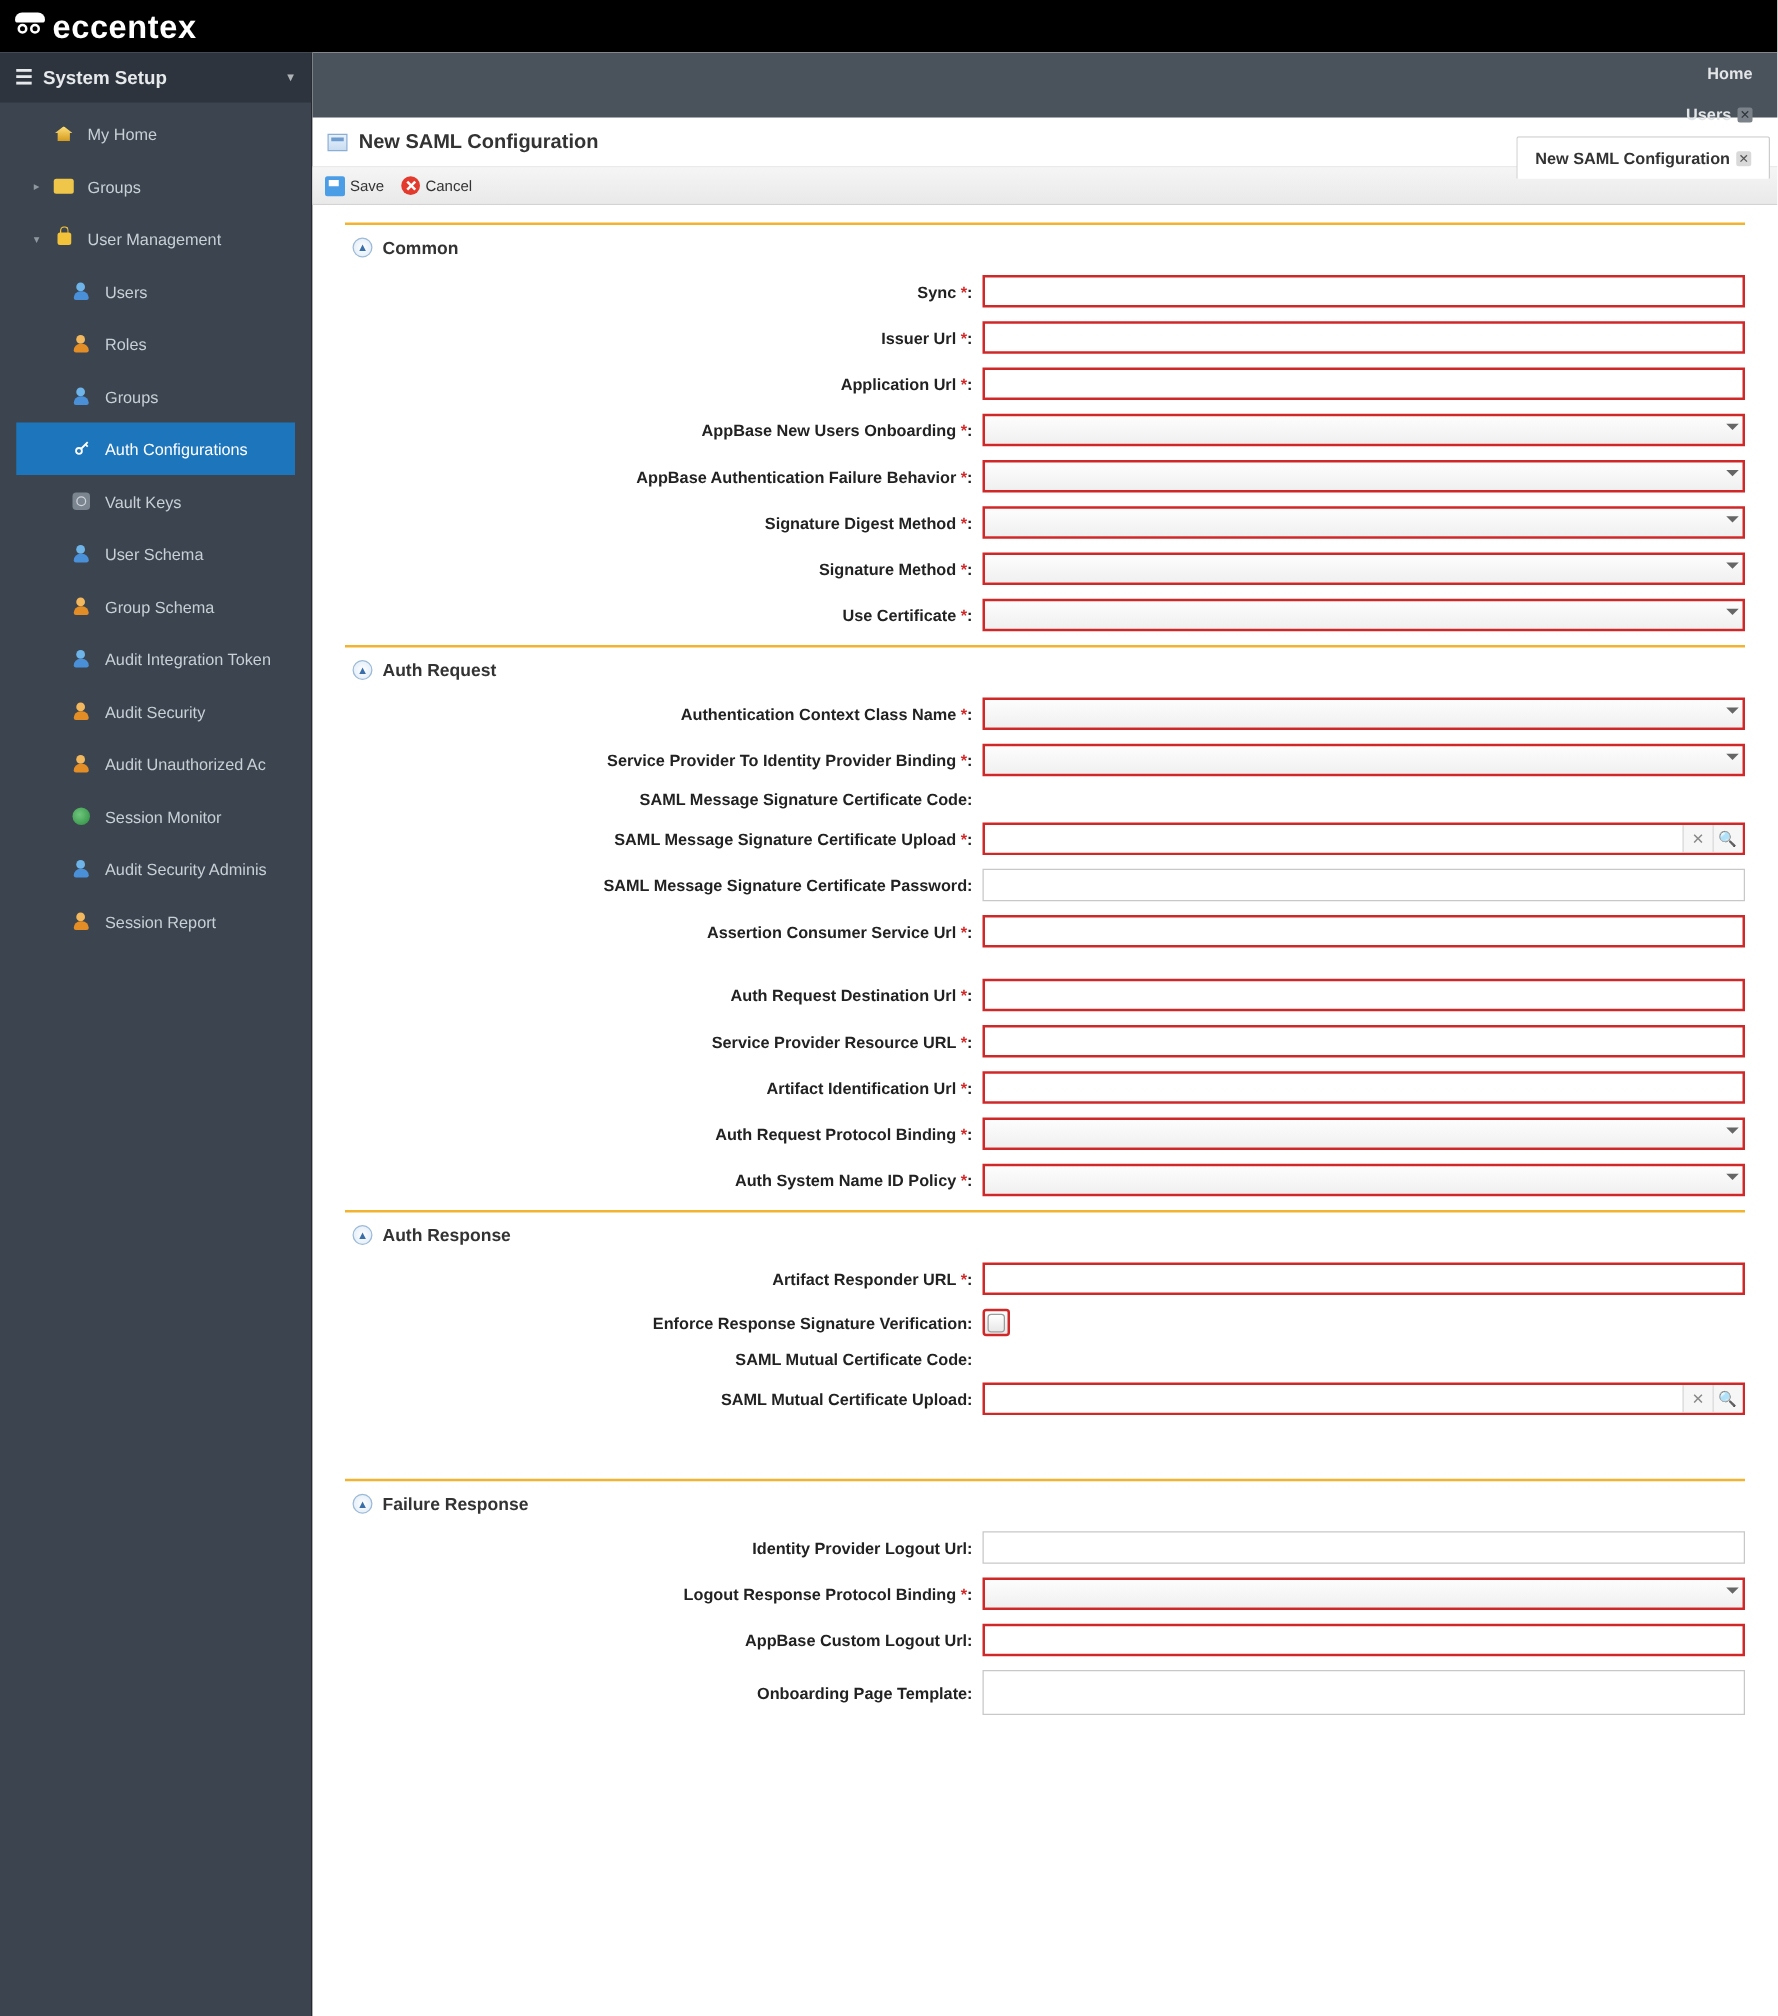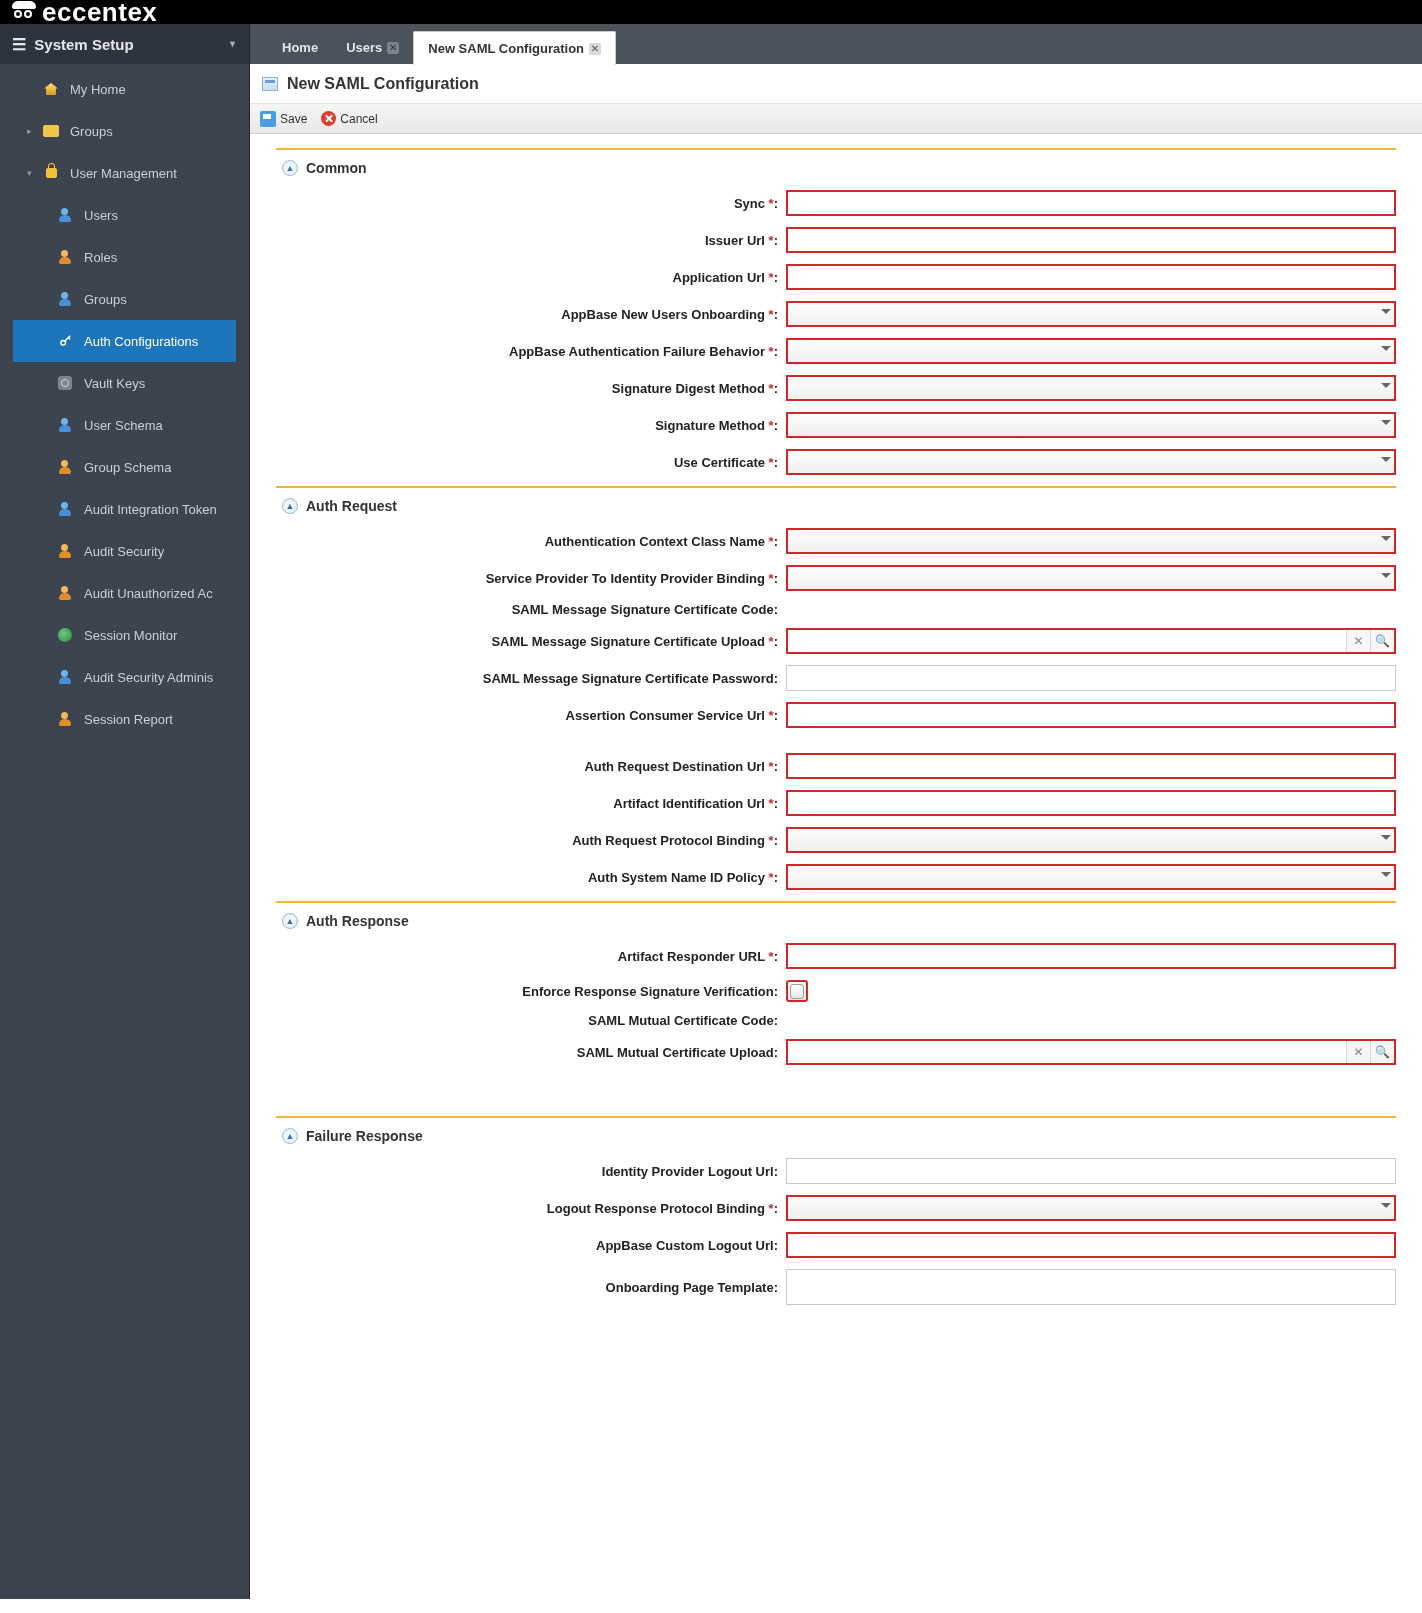--- a/index.html
+++ b/index.html
@@ -1,19 +1,19 @@
 <!DOCTYPE html>
 <html><head>
 <meta charset="utf-8">
 <style>
   * { box-sizing: border-box; margin: 0; padding: 0; }
   body { font-family: Arial, Helvetica, sans-serif; font-size: 12px; background: #fff; color: #333; width: 1422px; }
   
   
-  .topbar { background: #000; height: 24px; display: flex; align-items: center; padding: 0 10px; }
+  .topbar { background: #000; height: 42px; display: flex; align-items: center; padding: 0 10px; }
   .logo { display: flex; align-items: center; color: #fff; font-size: 26px; font-weight: bold; letter-spacing: 0.5px; }
   .logo-glyph { width: 28px; height: 22px; margin-right: 4px; position: relative; }
   .logo-cap { width: 24px; height: 8px; background: #fff; border-radius: 10px 10px 4px 4px; position: absolute; top: 0; left: 2px; }
   .logo-eyes { position: absolute; top: 9px; left: 4px; display: flex; gap: 2px;}
   .logo-eyes span { width: 8px; height: 8px; border: 2px solid #fff; border-radius: 50%; display: inline-block;}
   
   .layout { display: flex; height: 1575px; }
   
   
   .sidebar { width: 250px; background: #3b444f; color: #bfc7ce; display: flex; flex-direction: column; border-right: 1px solid #222;}
@@ -36,21 +36,21 @@
   .ico-user::before{content:'';position:absolute;top:0;left:3px;width:7px;height:7px;background:#6fb4e8;border-radius:50%;}
   .ico-user::after{content:'';position:absolute;bottom:0;left:1px;width:12px;height:7px;background:#4a90d9;border-radius:6px 6px 2px 2px;}
   .ico-user.second::before{background:#f3b85e;}
   .ico-user.second::after{background:#e38d26;}
   .ico-vault{width:14px;height:14px;background:#7b8590;border-radius:3px;position:relative;}
   .ico-vault::after{content:'';position:absolute;top:3px;left:3px;width:6px;height:6px;border:1.5px solid #cfd4d9;border-radius:50%;}
   .ico-session{width:14px;height:14px;background:radial-gradient(circle at 40% 40%,#6fc77d,#2b8a3e);border-radius:50%;}
   
   
   .main { flex: 1; background: #fff; display: flex; flex-direction: column;}
-  .tabbar { background: #4a525b; height: 40px; display: flex; align-items: flex-end; padding: 0 18px;}
+  .tabbar { background: #4a525b; height: 52px; display: flex; align-items: flex-end; padding: 0 6px; flex-direction: column;}
   .tab { color: #e3e6e8; padding: 9px 14px 9px 14px; font-size: 13px; cursor: pointer; font-weight: bold; display:flex; align-items:center; gap:5px;}
   .tab .tab-close{font-size:10px;background:#7b828a;color:#2f353c;width:12px;height:12px;display:flex;align-items:center;justify-content:center;border-radius:2px; font-weight:normal;}
   .tab.active { background: #fff; color: #333; border: 1px solid #ccc; border-bottom: none; border-radius: 2px 2px 0 0; position:relative; top:1px;}
   .tab.active .tab-close{background:#d9d9d9;color:#555;}
   
   .page-title-bar { height: 40px; display: flex; align-items: center; padding: 0 12px; border-bottom: 1px solid #e3e3e3; font-size: 16px; font-weight: bold;}
   .page-title-icon{width:16px;height:14px;border:1px solid #8aaed4;background:linear-gradient(#e8f1fb,#c9ddf2);margin-right:9px;position:relative;}
   .page-title-icon::after{content:'';position:absolute;top:2px;left:2px;right:2px;height:3px;background:#6e9ccf;}
   
   .toolbar { background: linear-gradient(#f5f5f5,#e9e9e9); border-bottom: 1px solid #d3d3d3; height: 30px; display: flex; align-items: center; padding: 0 6px; gap: 6px;}
@@ -320,20 +320,24 @@
       <div class="form-row">
           <div class="form-label"><span>Assertion Consumer Service Url</span> <span class="req">*</span>:</div>
           <div class="form-field"><input class="field-text" style=""></div>
         </div>
       <div class="section-gap"></div>
       <div class="form-row">
           <div class="form-label"><span>Auth Request Destination Url</span> <span class="req">*</span>:</div>
           <div class="form-field"><input class="field-text" style=""></div>
         </div>
       <div class="form-row">
+          <div class="form-label"><span>Service Provider Resource URL</span> <span class="req">*</span>:</div>
+          <div class="form-field"><input class="field-text" style=""></div>
+        </div>
+      <div class="form-row">
           <div class="form-label"><span>Artifact Identification Url</span> <span class="req">*</span>:</div>
           <div class="form-field"><input class="field-text" style=""></div>
         </div>
       <div class="form-row">
           <div class="form-label"><span>Auth Request Protocol Binding</span> <span class="req">*</span>:</div>
           <div class="form-field sel-wrap"><select class="field-select"></select></div>
         </div>
       <div class="form-row">
           <div class="form-label"><span>Auth System Name ID Policy</span> <span class="req">*</span>:</div>
           <div class="form-field sel-wrap"><select class="field-select"></select></div>

